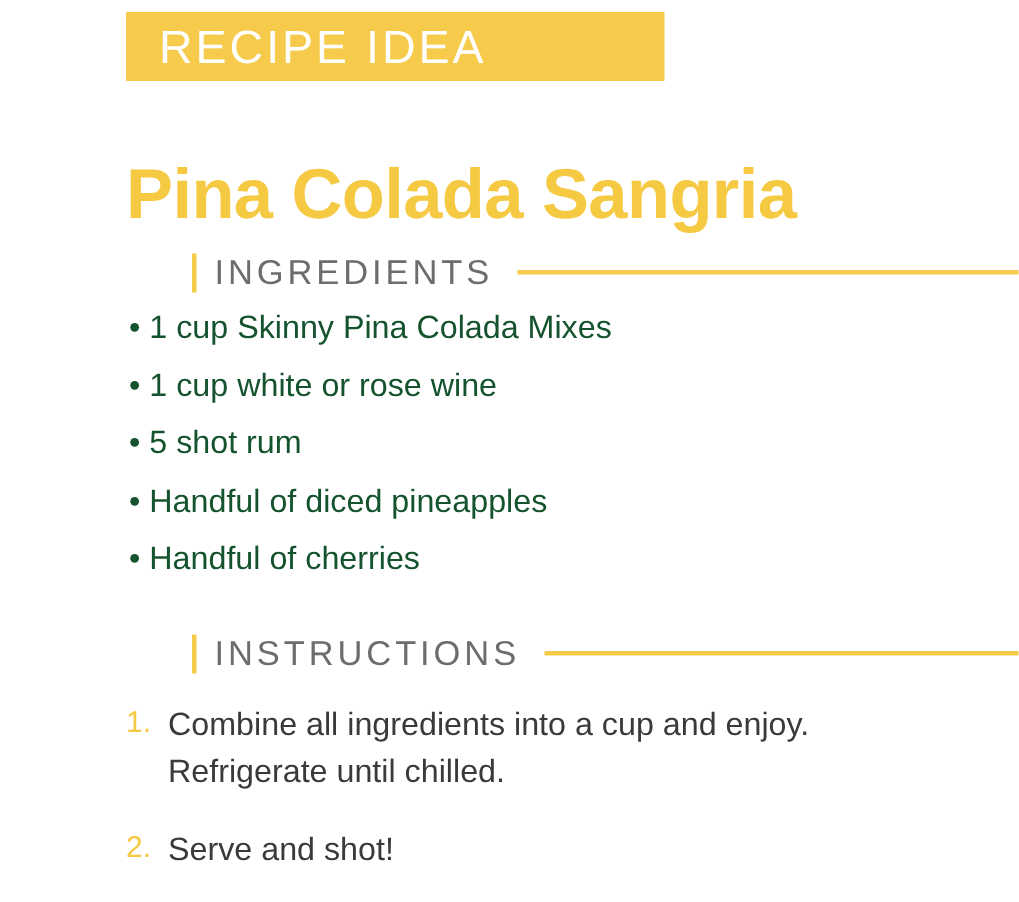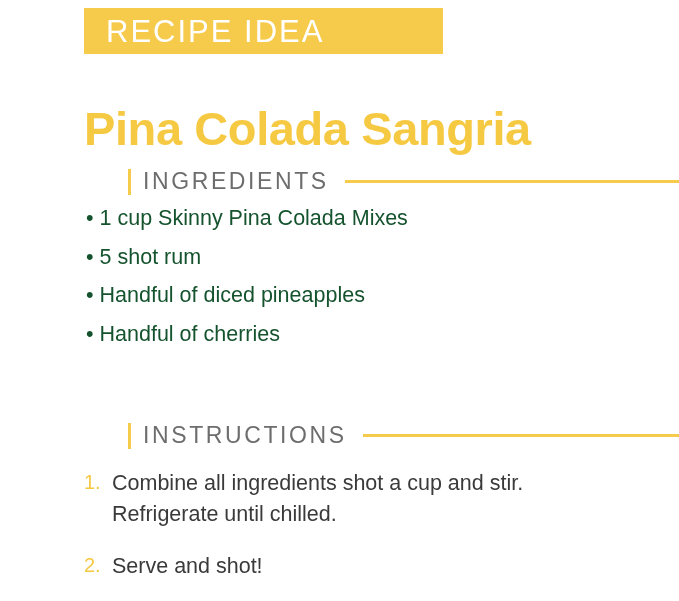--- a/index.html
+++ b/index.html
@@ -148,35 +148,36 @@
   <h1 class="title">Pina Colada Sangria</h1>
 
   <div class="section-head" id="ingredients-head">
     <span class="bar"></span>
     <span class="txt">INGREDIENTS</span>
     <span class="rule"></span>
   </div>
 
   <ul class="ingredients">
     <li><span class="dot">•</span><span>1 cup Skinny Pina Colada Mixes</span></li>
+    <li><span class="dot">•</span><span>1 cup white or rose wine</span></li>
     <li><span class="dot">•</span><span>5 shot rum</span></li>
     <li><span class="dot">•</span><span>Handful of diced pineapples</span></li>
     <li><span class="dot">•</span><span>Handful of cherries</span></li>
   </ul>
 
   <div class="section-head" id="instructions-head">
     <span class="bar"></span>
     <span class="txt">INSTRUCTIONS</span>
     <span class="rule"></span>
   </div>
 
   <ol class="instructions">
     <li>
       <span class="num">1.</span>
-      <span class="step-text">Combine all ingredients shot a cup and stir. Refrigerate until chilled.</span>
+      <span class="step-text">Combine all ingredients into a cup and enjoy. Refrigerate until chilled.</span>
     </li>
     <li>
       <span class="num">2.</span>
       <span class="step-text">Serve and shot!</span>
     </li>
   </ol>
 
 </div>
 
 </body></html>

